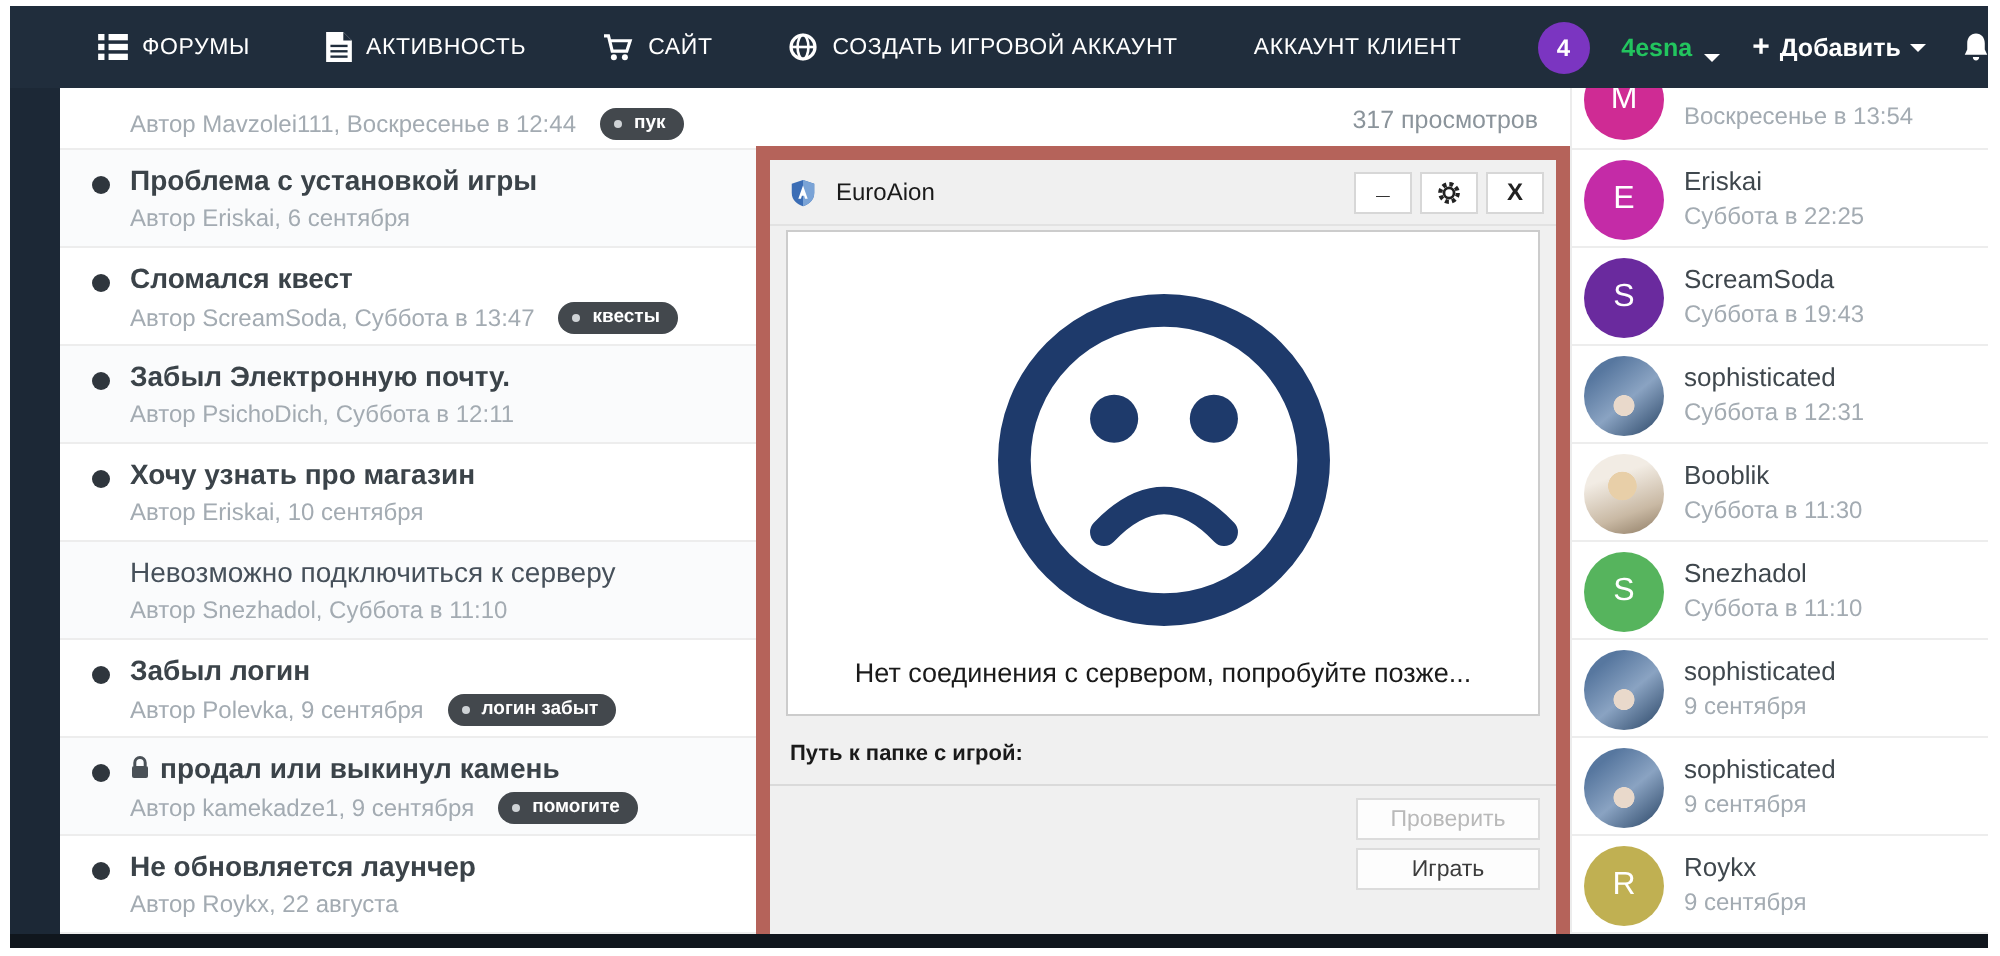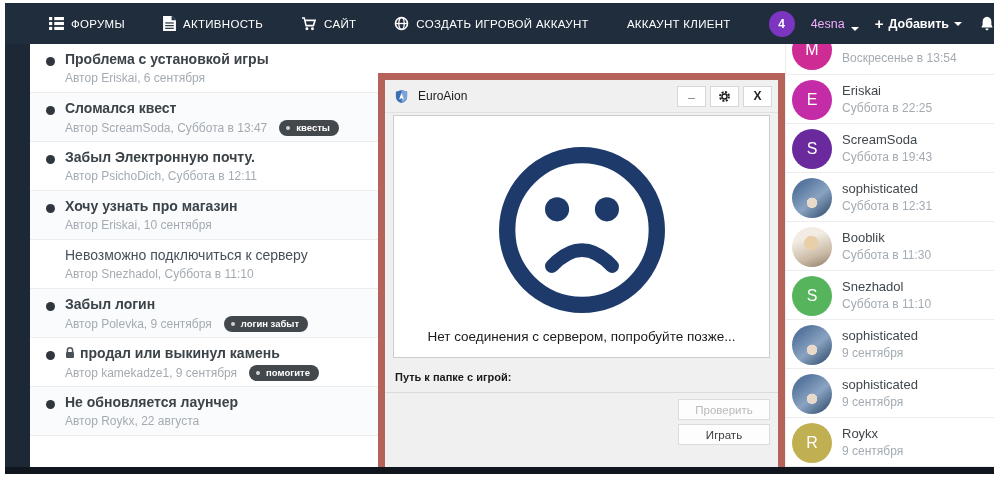--- a/index.html
+++ b/index.html
@@ -6,21 +6,21 @@
   html,body { width:1000px; height:478px; background:#fff; font-family:"Liberation Sans", sans-serif; overflow:hidden; }
   .viewport { position:absolute; left:5px; top:3px; width:989px; height:471px; background:#1c2836; overflow:hidden; }
 
   
   .navbar { position:absolute; left:0; top:0; width:100%; height:41px; background:#202d3c; display:flex; align-items:center; z-index:5; }
   .nav-items { display:flex; align-items:center; list-style:none; padding-left:44px; }
   .nav-item { display:flex; align-items:center; gap:7px; color:#fff; font-size:11.5px; font-weight:400; letter-spacing:.3px; margin-right:38px; cursor:pointer; white-space:nowrap; }
   .nav-item svg { display:block; }
   .nav-right { margin-left:auto; display:flex; align-items:center; gap:16px; padding-right:22px; }
   .user-badge { width:26px; height:26px; border-radius:50%; background:#7b35c1; color:#fff; font-size:12px; font-weight:700; display:flex; align-items:center; justify-content:center; cursor:pointer; }
-  .user-name { color:#f0abfc; font-size:12.5px; font-weight:400; display:flex; align-items:flex-end; gap:6px; cursor:pointer; }
+  .user-name { color:#22c55e; font-size:12.5px; font-weight:700; display:flex; align-items:flex-end; gap:6px; cursor:pointer; }
   .caret { width:0; height:0; border-left:4px solid transparent; border-right:4px solid transparent; border-top:4px solid #fff; display:inline-block; }
   .add-btn { color:#fff; font-size:12.5px; font-weight:700; display:flex; align-items:center; gap:5px; cursor:pointer; }
   .plus { font-size:15px; font-weight:700; }
   .icon-btn { cursor:pointer; display:flex; align-items:center; }
 
   
   .content-card { position:absolute; left:25px; right:0; top:41px; bottom:7px; background:#fff; }
   .bottom-bar { position:absolute; left:0; right:0; bottom:0; height:7px; background:#10161d; z-index:30; }
 
   
@@ -142,20 +142,27 @@
             <path fill="#fff" d="M8 1.5c-2.4 0-3.9 1.9-3.9 4.4v2.8L3 11h10l-1.1-2.3V5.9C11.9 3.4 10.4 1.5 8 1.5z"></path>
             <path fill="#fff" d="M6.6 12h2.8c0 .9-.6 1.6-1.4 1.6S6.6 12.9 6.6 12z"></path>
           </svg>
       </div>
 
     </div>
   </div>
 
   <div class="content-card">
     <div class="topics" id="topics">
+        <div class="topic-row partial read">
+          <div class="author-line">
+            <span>Автор Mavzolei111, Воскресенье в 12:44</span>
+            <span class="tag-pill">пук</span>
+          </div>
+          <span class="views">317 просмотров</span>
+        </div>
         <div class="topic-row">
           <span class="bullet"></span>
           <div class="topic-title">
             <span>Проблема с установкой игры</span>
           </div>
           <div class="author-line">
             <span>Автор Eriskai, 6 сентября</span>
           </div>
         </div>
         <div class="topic-row">

